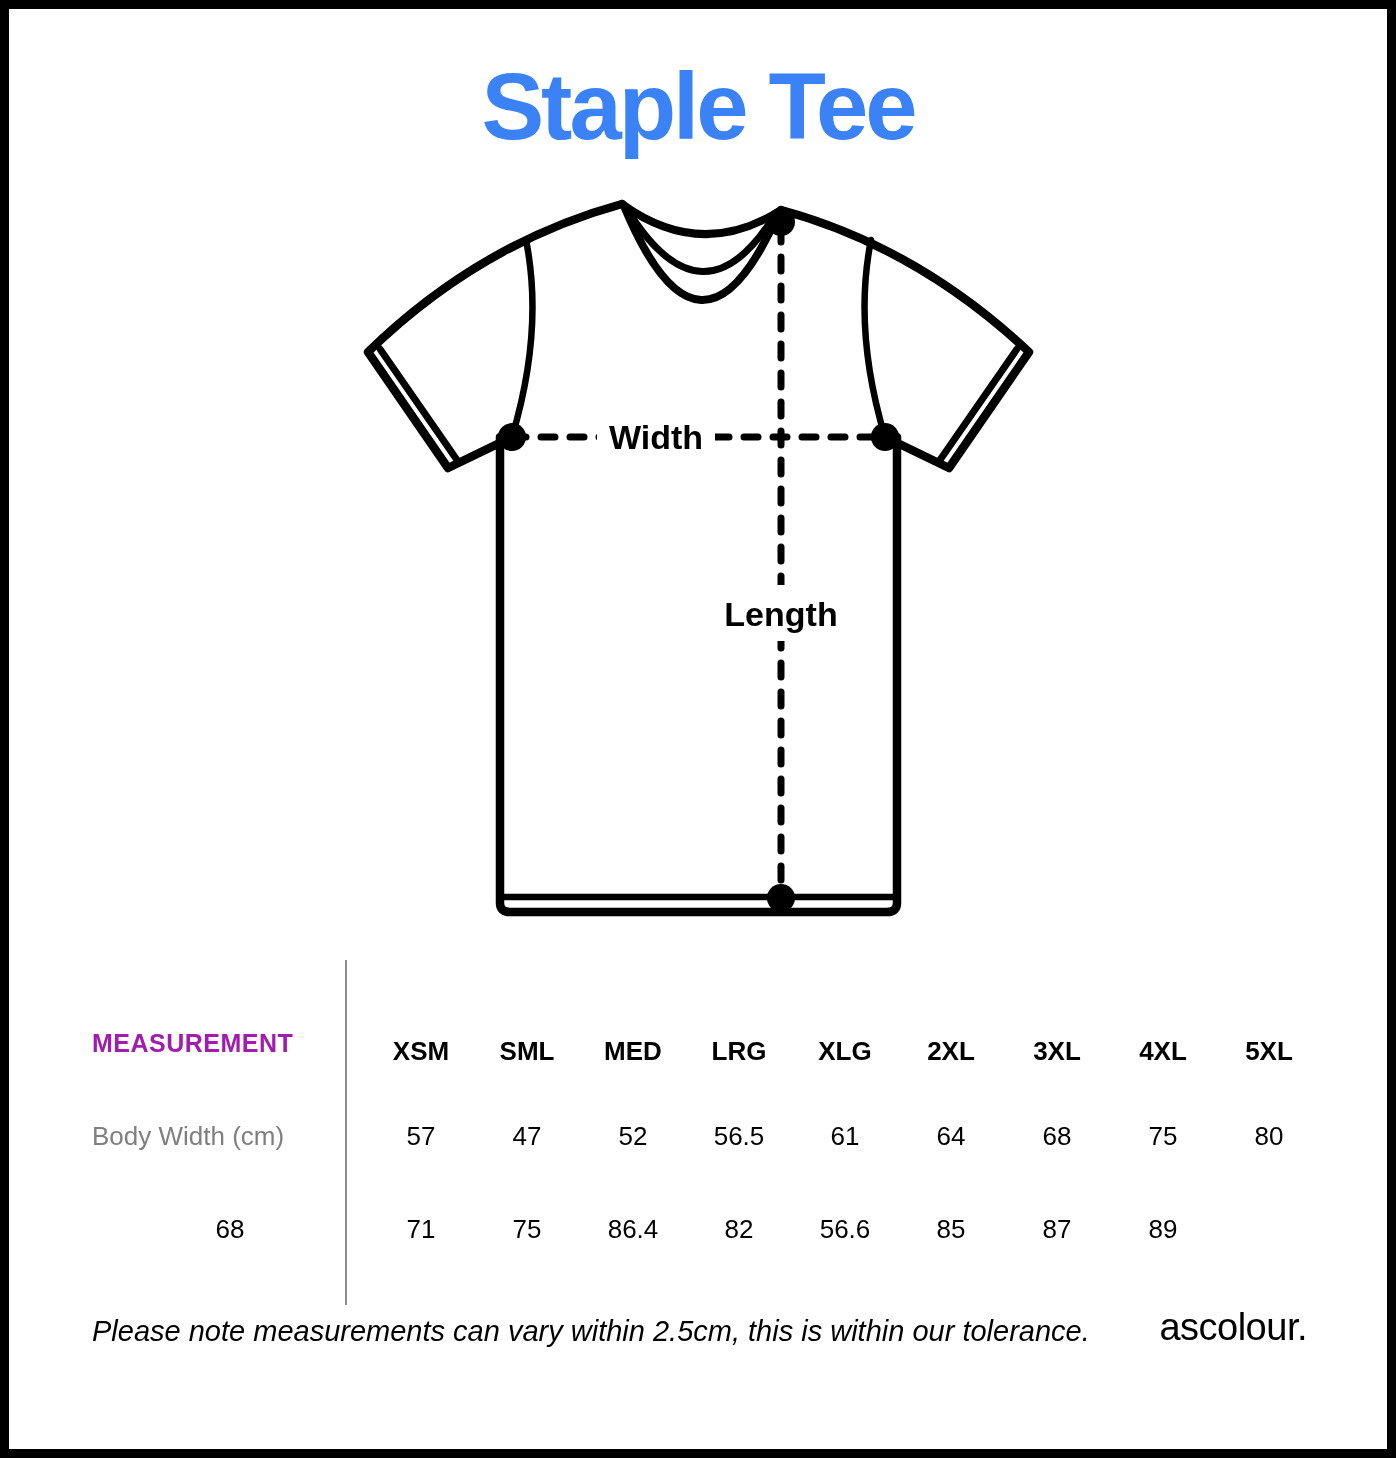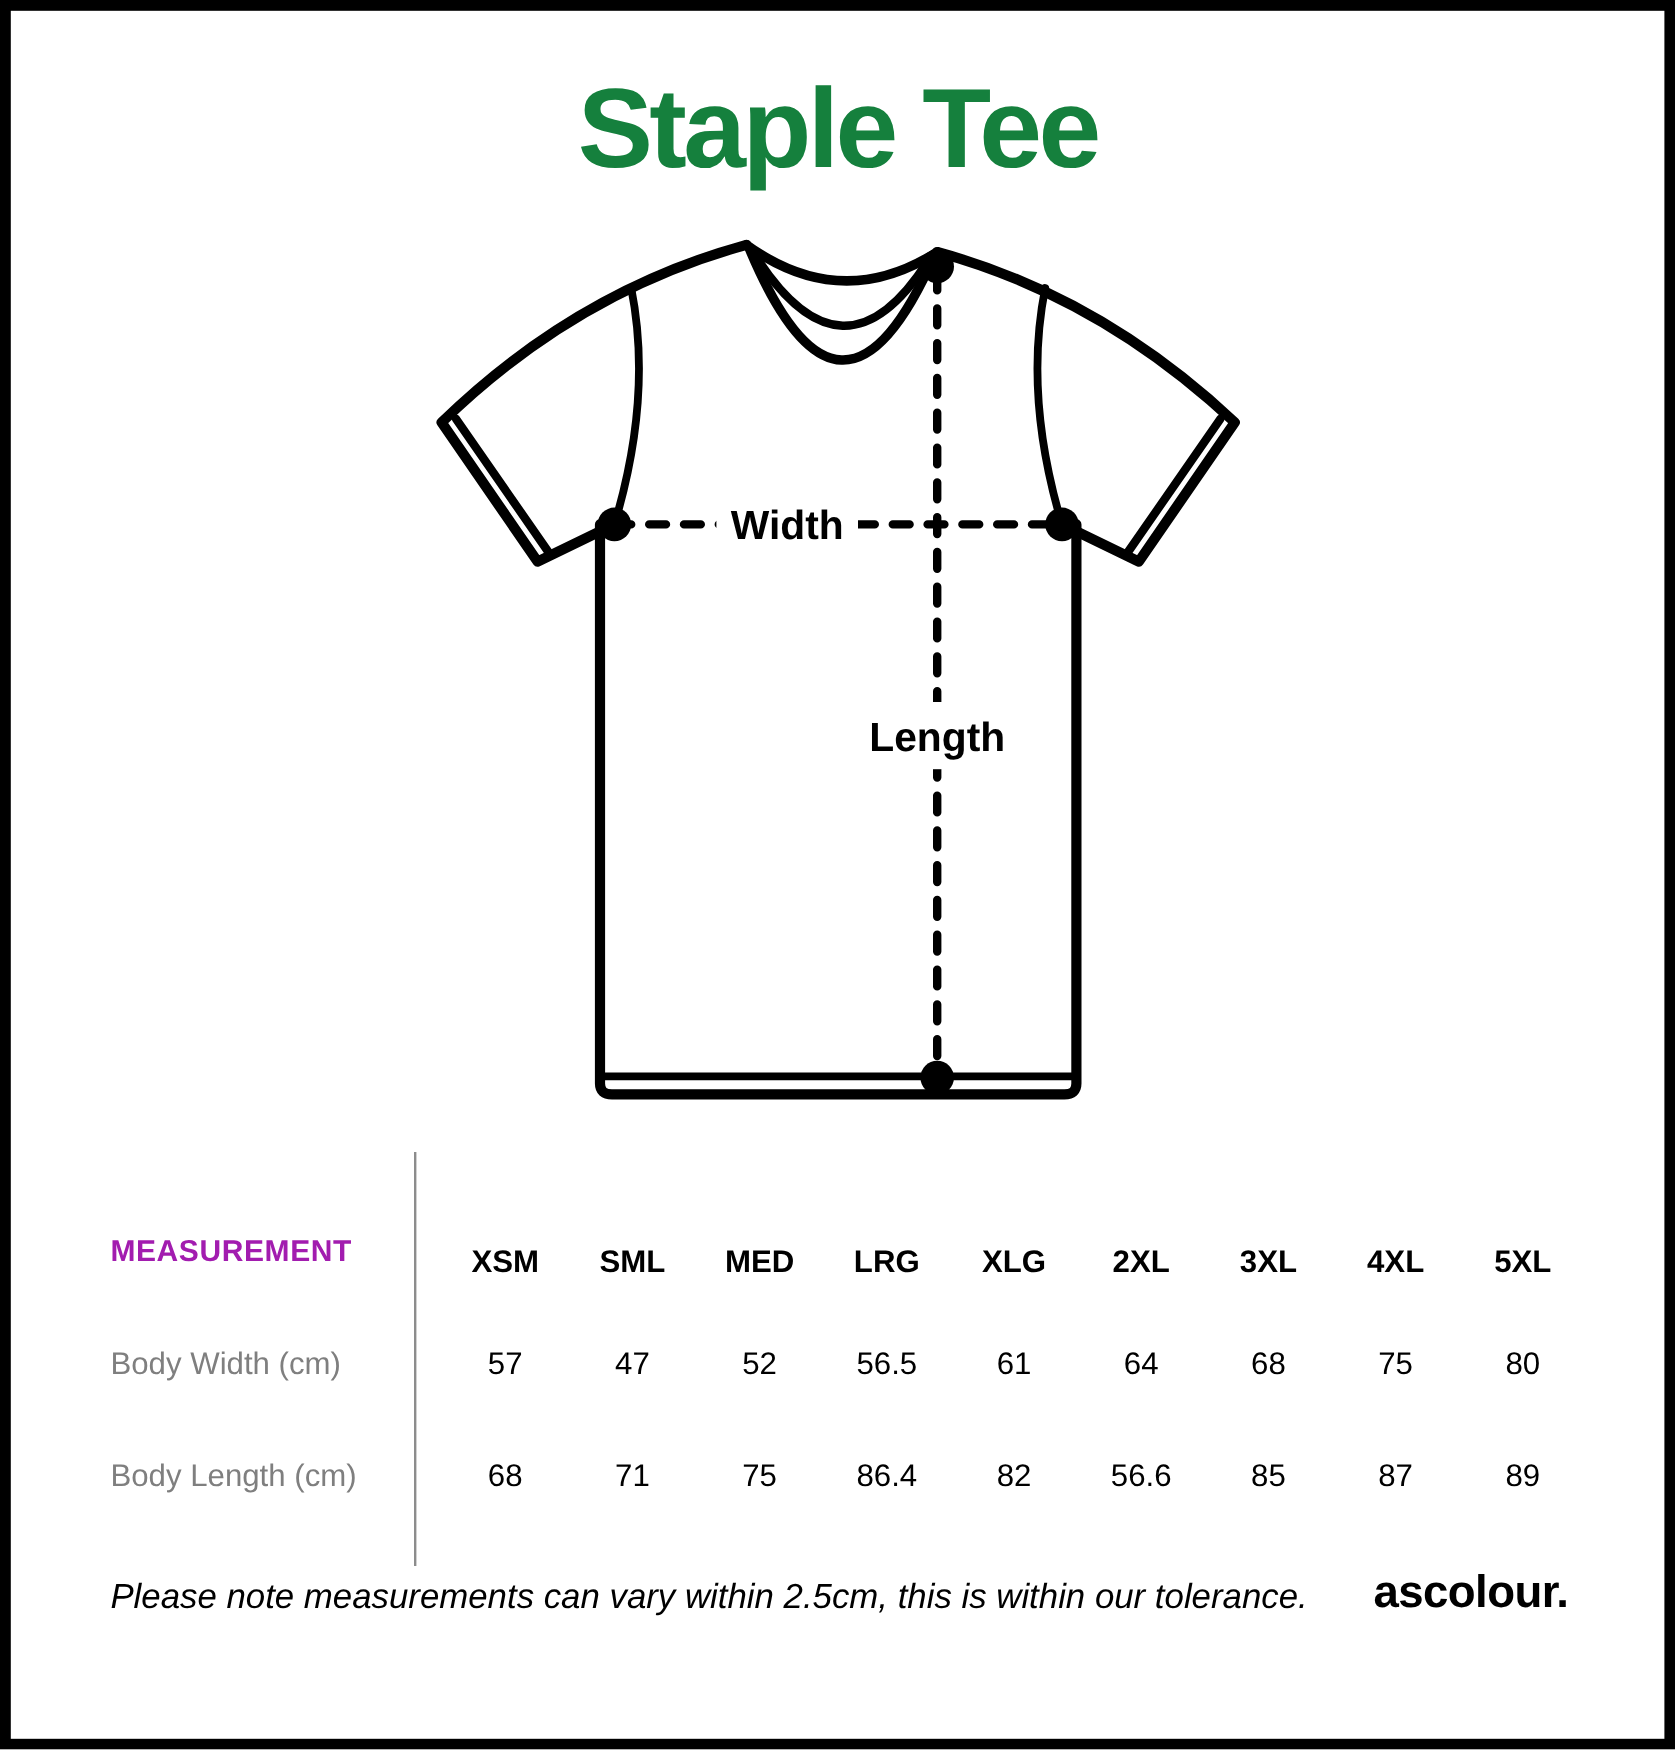--- a/index.html
+++ b/index.html
@@ -14,21 +14,21 @@
     color: #000;
     overflow: hidden;
   }
   .title {
     position: absolute;
     top: 44px; left: 0; right: 0;
     text-align: center;
     font-size: 94px;
     font-weight: 700;
     letter-spacing: -3px;
-    color: #15803d;
+    color: #3b82f6;
   }
   .shirt-svg {
     position: absolute;
     left: 336px; top: 181px;
     width: 710px; height: 740px;
   }
   .svg-label {
     font-family: "Liberation Sans", sans-serif;
     font-size: 34px;
     font-weight: 700;
@@ -68,21 +68,21 @@
     position: absolute;
     left: 83px; top: 1306px;
     font-size: 29px;
     font-style: italic;
     color: #000000;
   }
   .brand {
     position: absolute;
     right: 80px; top: 1297px;
     font-size: 38px;
-    font-weight: 700;
+    font-weight: 400;
     letter-spacing: -0.5px;
     color: #000;
   }
 </style>
 </head>
 <body>
 
 <div class="page">
 
   <div class="title">Staple Tee</div>
@@ -140,21 +140,20 @@
     <div class="cell">57</div>
     <div class="cell">47</div>
     <div class="cell">52</div>
     <div class="cell">56.5</div>
     <div class="cell">61</div>
     <div class="cell">64</div>
     <div class="cell">68</div>
     <div class="cell">75</div>
     <div class="cell">80</div>
 
-    <div class="cell rowlabel">Body Length (cm)</div>
     <div class="cell">68</div>
     <div class="cell">71</div>
     <div class="cell">75</div>
     <div class="cell">86.4</div>
     <div class="cell">82</div>
     <div class="cell">56.6</div>
     <div class="cell">85</div>
     <div class="cell">87</div>
     <div class="cell">89</div>
   </div>

